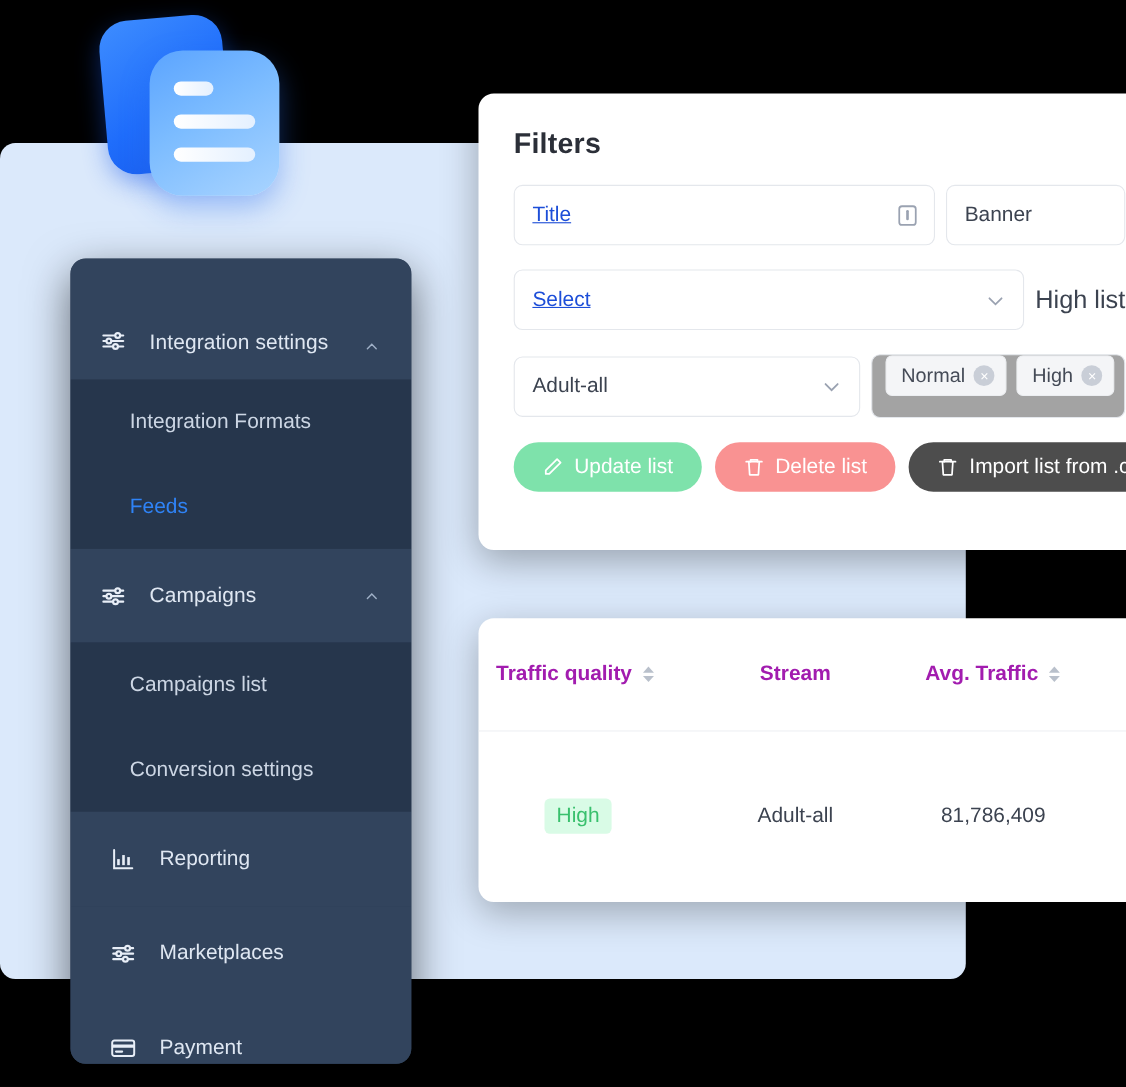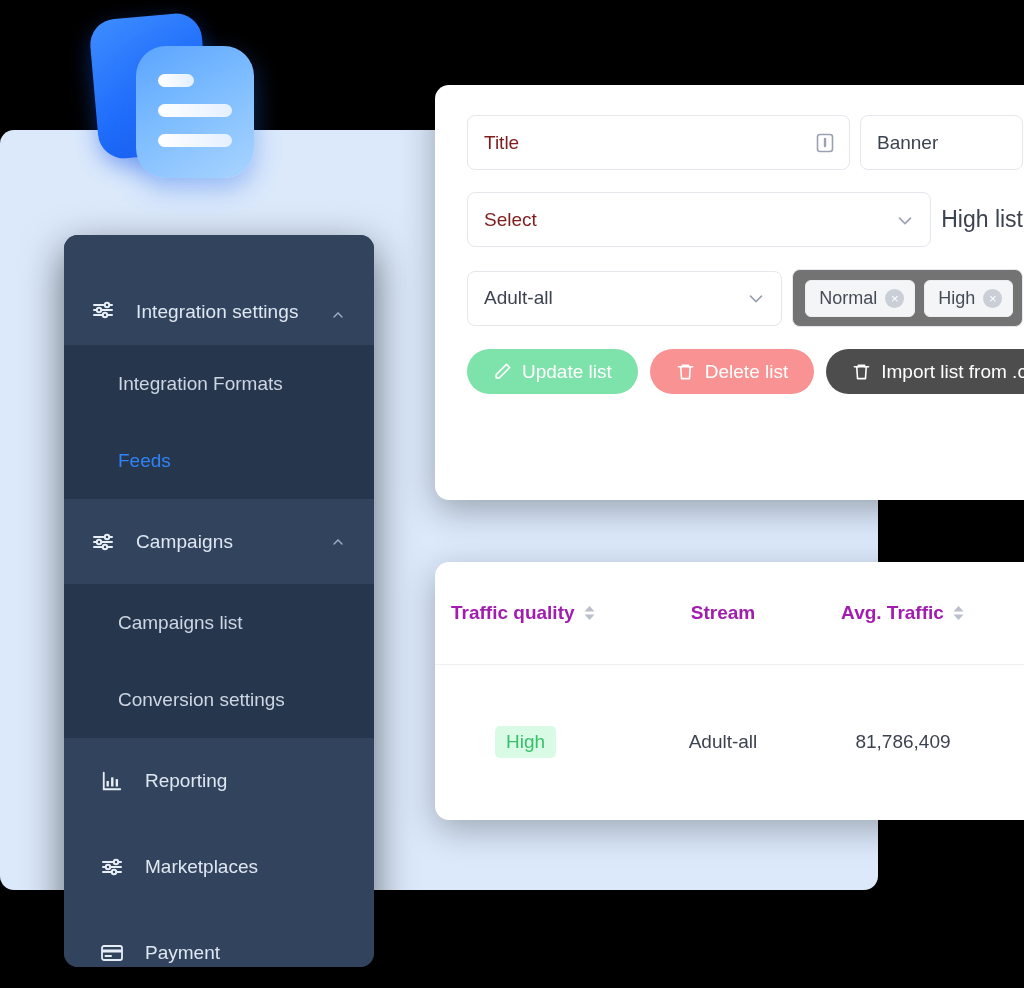--- a/index.html
+++ b/index.html
@@ -182,21 +182,21 @@
     background: #ffffff;
     display: flex;
     align-items: center;
     padding: 0 16px;
     font-size: 19px;
   }
   .field.title-field { width: 483px; }
   .field.banner-field { width: 200px; }
   .field.select-field { width: 483px; }
   .field.stream-field { width: 320px; }
-  .field .ph { color: #7f1d1d; }
+  .field .ph { color: #1d4ed8; text-decoration: underline; }
   .field .val { color: #3c4350; }
   .field .right-icon {
     position: absolute;
     right: 14px;
     top: 50%;
     transform: translateY(-50%);
     display: flex;
     align-items: center;
     justify-content: center;
     color: #9aa2b1;
@@ -205,24 +205,24 @@
     font-size: 23px;
     color: #3c4350;
     white-space: nowrap;
   }
 
   .chips-box {
     height: 58px;
     border: 1px solid #e4e7ec;
     border-radius: 8px;
     display: flex;
-    align-items: center;
+    align-items: flex-start;
     gap: 9px;
     padding: 0 12px;
-    background: #737373;
+    background: #a3a3a3;
     flex: 1 1 auto;
     overflow: hidden;
   }
   .chip {
     display: flex;
     align-items: center;
     gap: 8px;
     background: #f4f5f7;
     border: 1px solid #eceef1;
     border-radius: 6px;
@@ -413,20 +413,21 @@
             <line x1="2" y1="8" x2="22" y2="8" stroke-width="3"></line>
           <line x1="5.5" y1="13" x2="11" y2="13" stroke-width="2" stroke-linecap="round"></line>
         </svg>
       </span>
       <span class="label">Payment</span>
     </div>
 
   </nav>
 
   <section class="filters-card">
+    <div class="filters-title">Filters</div>
 
     <div class="filter-row">
       <div class="field title-field">
         <span class="ph">Title</span>
         <span class="right-icon">
           <svg width="20" height="22" viewBox="0 0 20 22" fill="none" stroke="currentColor" stroke-width="1.6">
             <rect x="2.5" y="2.5" width="15" height="17" rx="2.5"></rect>
             <line x1="10" y1="7" x2="10" y2="14" stroke-width="2.4" stroke-linecap="round"></line>
           </svg>
         </span>

